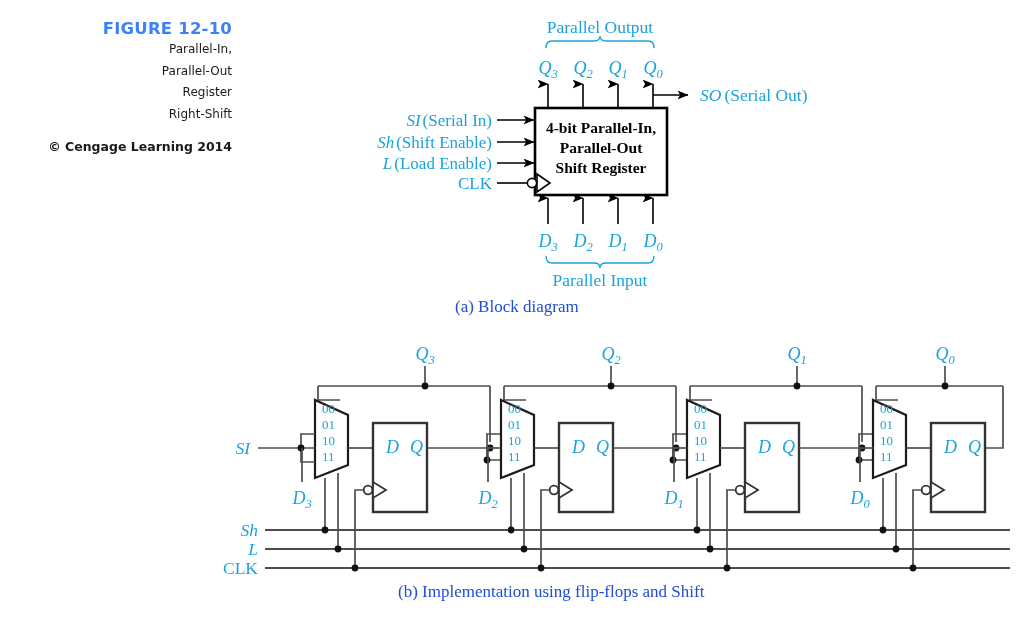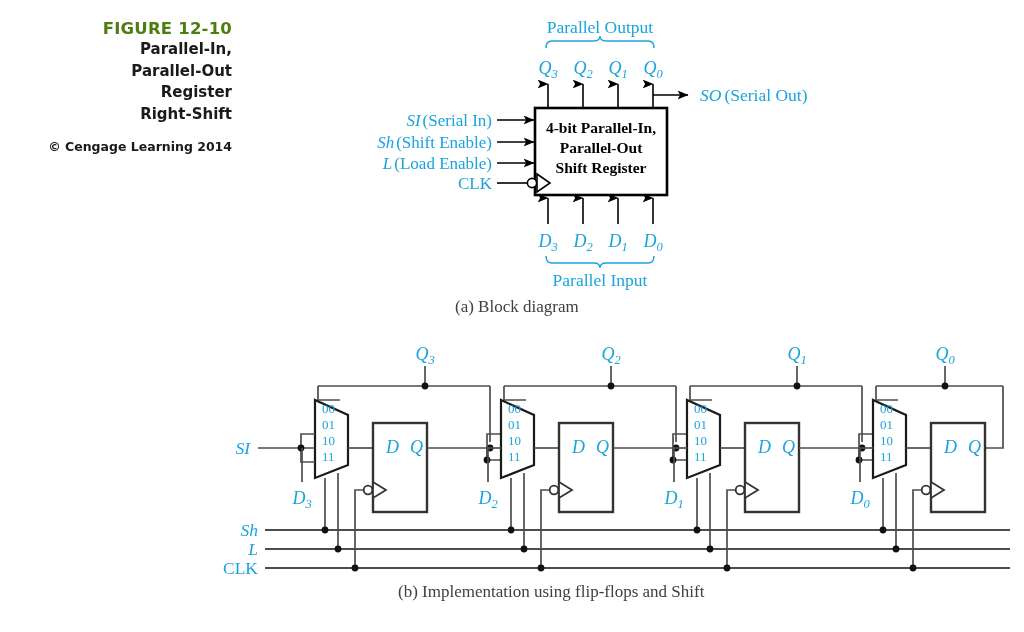--- a/index.html
+++ b/index.html
@@ -26,45 +26,45 @@
     position: absolute;
     left: 0px;
     top: 18px;
     width: 232px;
     text-align: right;
     font-family: "DejaVu Sans", sans-serif;
   }
   .fig-number {
     font-weight: bold;
     font-size: 16.5px;
-    color: #4d7c0f;
+    color: #3b82f6;
     letter-spacing: .2px;
     line-height: 21px;
   }
   .fig-title {
-    font-weight: bold;
-    font-size: 15px;
+    font-weight: normal;
+    font-size: 12px;
     color: #1a1a1a;
     line-height: 21.5px;
   }
   .fig-credit {
     margin-top: 14px;
     font-size: 12.5px;
     font-weight: bold;
     color: #1a1a1a;
     line-height: 15px;
     padding-left: 12px;
   }
 
   
   .subcap {
     position: absolute;
     font-family: "Liberation Serif", serif;
     font-size: 17px;
-    color: #404040;
+    color: #1d4ed8;
     white-space: nowrap;
   }
   #cap-a { left: 455px; top: 297px; }
   #cap-b { left: 398px; top: 582px; }
 
   svg { display: block; }
   .lbl {
     font-family: "Liberation Serif", serif;
     fill: #1ba3dd;
   }

